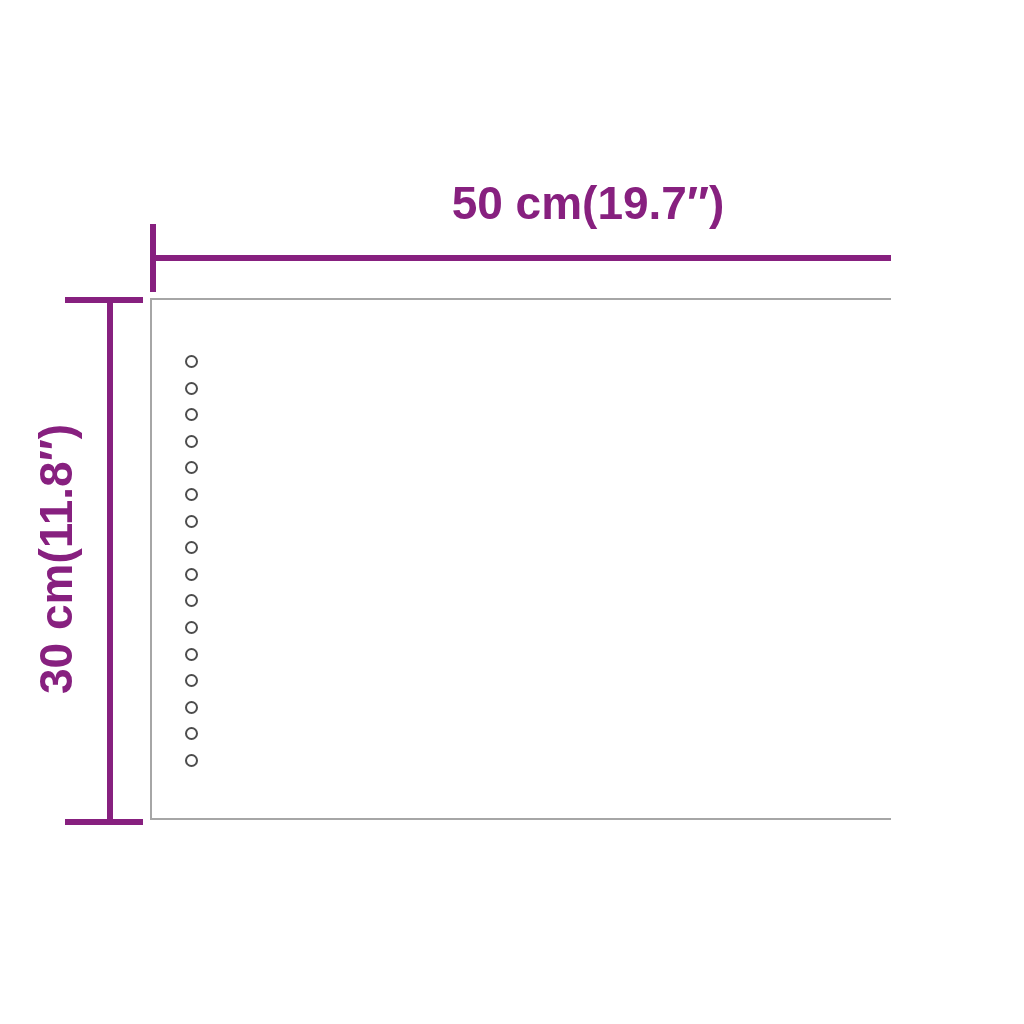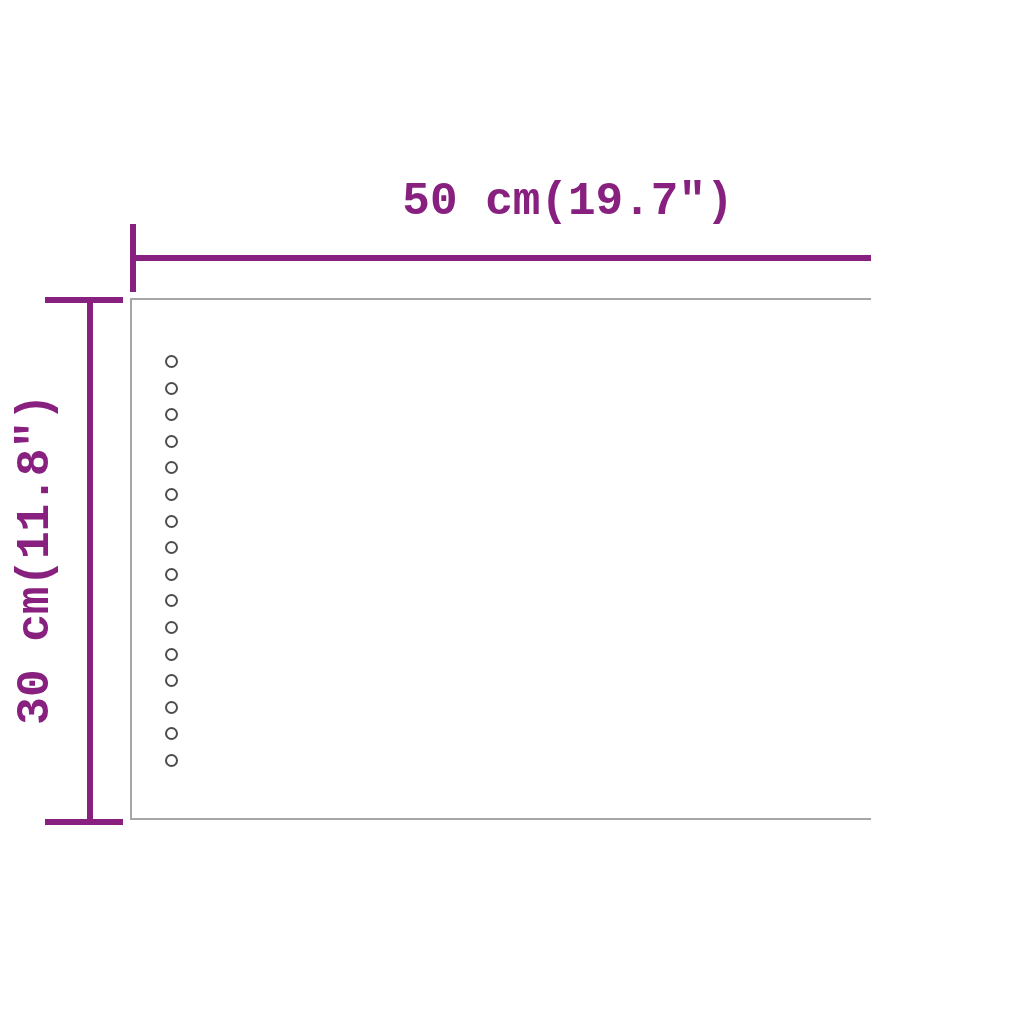--- a/index.html
+++ b/index.html
@@ -5,22 +5,23 @@
   html, body {
     margin: 0;
     padding: 0;
     background: #ffffff;
   }
   .canvas {
     position: relative;
     width: 871px;
     height: 1024px;
     background: var(--bg, #ffffff);
-    font-family: Liberation Mono, monospace;
+    font-family: Liberation Sans, sans-serif;
     overflow: hidden;
+    margin-left: 20px;
   }
 
   
   .mirror {
     position: absolute;
     left: 130px;
     top: 298px;
     width: 876px;
     height: 522px;
     border: 2px solid var(--mirror-border, #a6a6a6);

